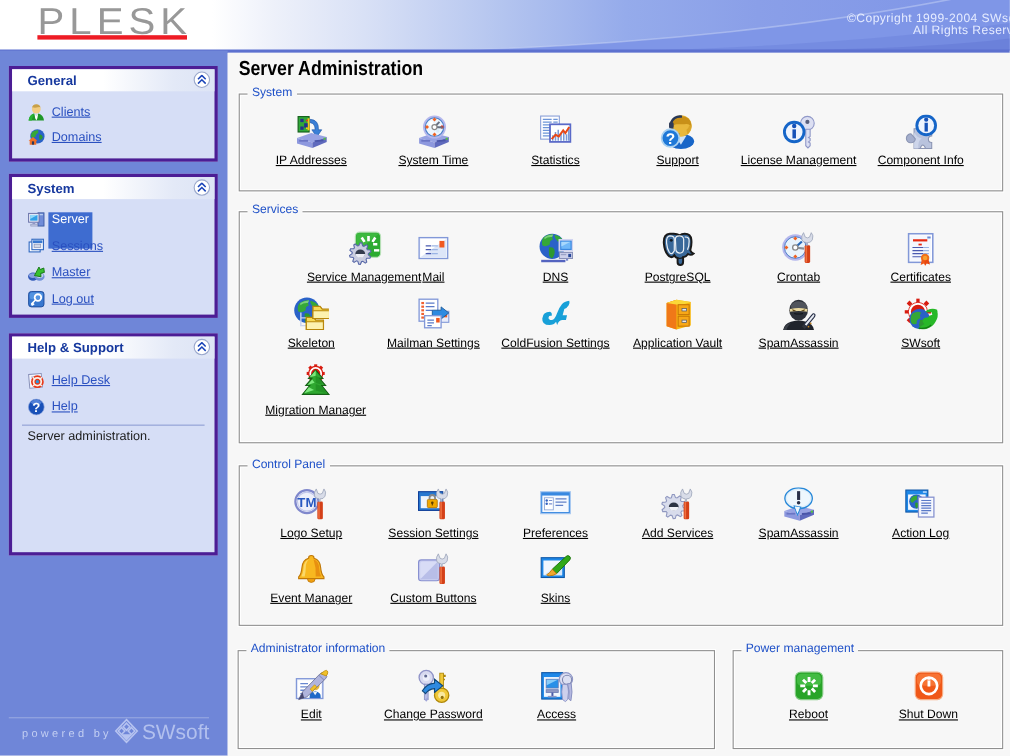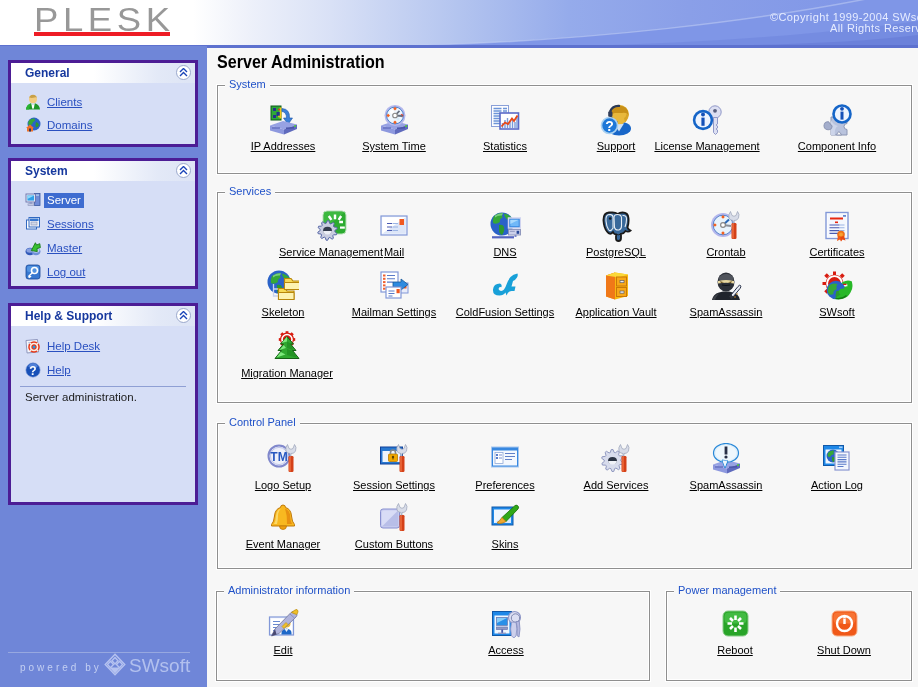--- a/index.html
+++ b/index.html
@@ -16,21 +16,21 @@
 #sidebar{position:absolute;left:0;top:46px;width:207px;height:641px;background:#6f86d8;}
 .panel{position:absolute;left:8px;width:184px;border:3px solid #4c1d95;background:#d6def6;}
 .phead{height:20px;background:linear-gradient(to right,#ffffff 0%,#ffffff 45%,#e3e9f7 80%,#dde4f5 100%);position:relative;}
 .ptitle{position:absolute;left:14px;top:3px;font-size:12px;font-weight:bold;color:#16389e;}
 .pbtn{position:absolute;right:4px;top:2px;width:15px;height:15px;border-radius:50%;background:#ffffff;border:1px solid #9aa8cc;box-sizing:border-box;}
 .pbtn svg{display:block;margin:2px auto 0;}
 .item{position:absolute;left:14px;height:16px;font-size:11.5px;white-space:nowrap;}
 .item .ic{display:inline-block;vertical-align:middle;width:16px;height:16px;margin-right:6px;}
 .item .ic svg{display:block;}
 .item a{color:#2a50c0;vertical-align:middle;}
-.sel{background:#3e6cd0;color:#ffffff;vertical-align:middle;padding:1px 3px 2px;margin-left:-3px;}
+.sel{background:#3e6cd0;color:#ffffff;vertical-align:middle;padding:1px 3px 20px;margin-left:-3px;}
 #sep3{position:absolute;left:9px;width:166px;height:1px;background:#8f9fd4;}
 #sidetext{position:absolute;left:14px;font-size:11.5px;color:#1c1c1c;}
 #footline{position:absolute;left:8px;top:606px;width:182px;height:1px;background:#97a8e0;}
 #powered{position:absolute;left:20px;top:616px;font-size:10px;letter-spacing:3px;color:#c3cff2;text-align:center;}
 #swsoft{position:absolute;left:104px;top:606px;}
 #content{position:absolute;left:207px;top:48px;width:711px;height:639px;background:#f7f7f7;}
 h1{position:absolute;left:10px;top:3px;margin:0;font-size:18.5px;font-weight:bold;color:#000;transform:scaleX(0.87);transform-origin:0 0;white-space:nowrap;}
 .fs{position:absolute;border:1px solid #8f8f8f;box-shadow:0 0 0 1px #ffffff,inset 0 0 0 1px #ffffff;background:#f7f7f7;}
 .leg{position:absolute;top:-8px;left:7px;background:#f7f7f7;padding:0 4px;font-size:11px;color:#1f51c8;white-space:nowrap;}
 .cell{position:absolute;width:112px;text-align:center;}
@@ -230,21 +230,21 @@
         <path d="M14,19.5 L19,27.5 L24,19.5 Z" fill="#cfe2f6"></path>
         <circle cx="19" cy="10.5" r="9.8" fill="#e8b83c"></circle>
         <path d="M9.5,9 Q10,2 19,1.5 Q28,2 28.5,9.5 L28.5,13 Q28,8 22,9 L15,9 Q12.5,9 12,12 L11.5,14 L10,13 Z" fill="#c89018"></path>
         <path d="M28.5,10 Q28,15.5 25,18.5 L24,14 Q26,13 26.5,10 Z" fill="#d8a428"></path>
         <path d="M10,7.5 Q13,1 20,2" stroke="#283858" stroke-width="2.2" fill="none"></path>
         <rect x="8.2" y="7" width="4.2" height="6" rx="1.6" fill="#303c58"></rect>
         <path d="M11.5,13 Q12.5,17.5 17.5,18.2" stroke="#283858" stroke-width="1.5" fill="none"></path>
         <circle cx="9.5" cy="21.5" r="8" fill="#1e78d8" stroke="#a8d0f0" stroke-width="1.6"></circle>
         <text x="9.5" y="26.8" text-anchor="middle" font-family="Liberation Sans" font-size="14" font-weight="bold" fill="#ffffff">?</text>
       </svg><a href="#a">Support</a></div>
-<div class="cell" style="left:444px;top:56px;"><svg width="32" height="32" viewBox="0 0 32 32">
+<div class="cell" style="left:463px;top:56px;"><svg width="32" height="32" viewBox="0 0 32 32">
         <g fill="#dcdff2" stroke="#9098c8" stroke-width="1">
           <circle cx="24" cy="8" r="6.2"></circle>
           <path d="M22.5,13.5 L22.5,28.5 L24.5,30.5 L26.5,28.5 L26.5,26 L25,25 L26.5,24 L26.5,22 L25,21 L26.5,20 L26.5,13.5 Z"></path>
         </g>
         <circle cx="24" cy="6.8" r="1.9" fill="#585f7e"></circle>
         <circle cx="12" cy="16" r="10.2" fill="#1565c8"></circle>
         <circle cx="12" cy="16" r="7.6" fill="#eef4fe"></circle>
         <rect x="10.4" y="13.6" width="3.2" height="8.2" fill="#1551b8"></rect>
         <circle cx="12" cy="10.6" r="2" fill="#1551b8"></circle>
       </svg><a href="#a">License Management</a></div>
@@ -538,20 +538,37 @@
         </g>
         <circle cx="19.5" cy="15.5" r="4" fill="#e8b83c"></circle>
         <path d="M14.5,25.5 Q14,21.5 19.5,20.5 Q25,21.5 24.5,25.5 L24.5,26.5 L14.5,26.5 Z" fill="#1e68c8"></path>
         <path d="M17.5,20.8 L19.5,24 L21.5,20.8 Z" fill="#e8f0fa"></path>
         <path d="M4.5,28 L8,21 L24,4.5 Q26,2.5 28.5,4 L29.5,5 Q31,7 29,9 L12,25.5 Z" fill="#b0b4dc" stroke="#707498" stroke-width="0.8"></path>
         <path d="M23,6 L27.5,10" stroke="#8890c0" stroke-width="1" fill="none"></path>
         <path d="M24.5,4.5 L28,2 Q30.5,0.5 31,3 Q31,5 29.5,6.5 Z" fill="#f0c028" stroke="#c09010" stroke-width="0.8"></path>
         <path d="M15,18.5 L19,14.5 L21,16.5 L17,20.5 Z" fill="#f0c028" stroke="#c09010" stroke-width="0.6"></path>
         <path d="M4.5,28 L8,21 L9.5,26.5 Z" fill="#484870"></path>
       </svg><a href="#a">Edit</a></div>
+<div class="cell" style="left:131px;top:560px;"><svg width="32" height="32" viewBox="0 0 32 32">
+        <g>
+          <circle cx="9.5" cy="8" r="6.5" fill="#d8daf0" stroke="#9094c8" stroke-width="1.2"></circle>
+          <circle cx="9.5" cy="8" r="3.2" fill="#eceefa"></circle>
+          <circle cx="9" cy="6.5" r="1.4" fill="#606890"></circle>
+          <rect x="7.8" y="14" width="3.4" height="14" fill="#b8bce8" stroke="#8890c0" stroke-width="0.8"></rect>
+          <path d="M11.2,26 L11.2,28 L9.5,30 L7.8,28 Z" fill="#9fa4d8"></path>
+        </g>
+        <g>
+          <circle cx="23.5" cy="24" r="6.5" fill="#f0c838" stroke="#b08808" stroke-width="1.2"></circle>
+          <circle cx="23.5" cy="24" r="3.2" fill="#f8e8a0"></circle>
+          <circle cx="24" cy="26" r="1.4" fill="#907008"></circle>
+          <rect x="21.8" y="4" width="3.4" height="14" fill="#f0c838" stroke="#b08808" stroke-width="0.8"></rect>
+          <path d="M25.2,5.5 L27.2,5.5 L27.2,7.5 L25.2,7.5 Z M25.2,9 L26.5,9 L26.5,10.5 L25.2,10.5 Z" fill="#b08808"></path>
+        </g>
+        <path d="M6,20 Q10,13.5 17,13 L17,9.5 L24.5,15.5 L17,21.5 L17,18 Q11.5,18.5 9,22.5 Z" fill="#2e8ae0" stroke="#104878" stroke-width="1"></path>
+      </svg><a href="#a">Change Password</a></div>
 <div class="cell" style="left:243px;top:560px;"><svg width="32" height="32" viewBox="0 0 32 32">
         <rect x="2.5" y="3.5" width="19" height="24" fill="#1e88e8" stroke="#1058a8" stroke-width="1"></rect>
         <rect x="4.5" y="7.5" width="15" height="18" fill="#f0f6fe"></rect>
         <rect x="6.5" y="9.5" width="11" height="8" fill="#2890e8" stroke="#6878b0" stroke-width="0.7"></rect>
         <path d="M7,10 L17,10 L7,15 Z" fill="#88ccf8"></path>
         <rect x="6.5" y="19" width="11" height="2.6" fill="#9098c4" stroke="#6878b0" stroke-width="0.7"></rect>
         <rect x="11.3" y="21.6" width="1.8" height="3.4" fill="#4858a8"></rect>
         <rect x="8" y="24.6" width="8" height="1.4" fill="#9098c4"></rect>
         <g>
           <circle cx="24.5" cy="9.5" r="6" fill="#dcdff2" stroke="#9098c8" stroke-width="1.1"></circle>

